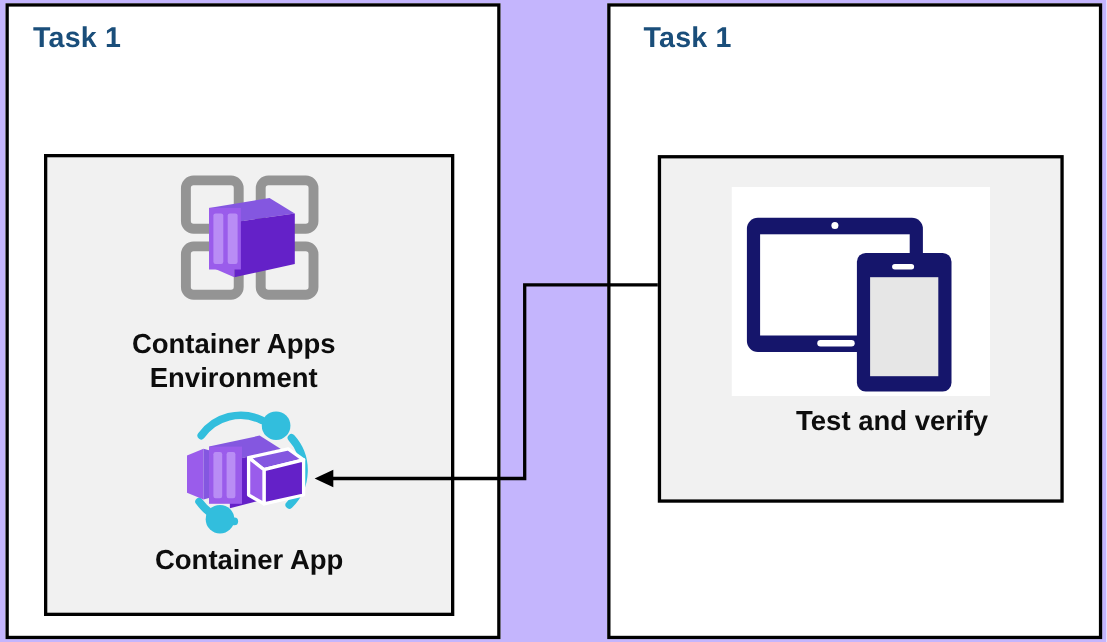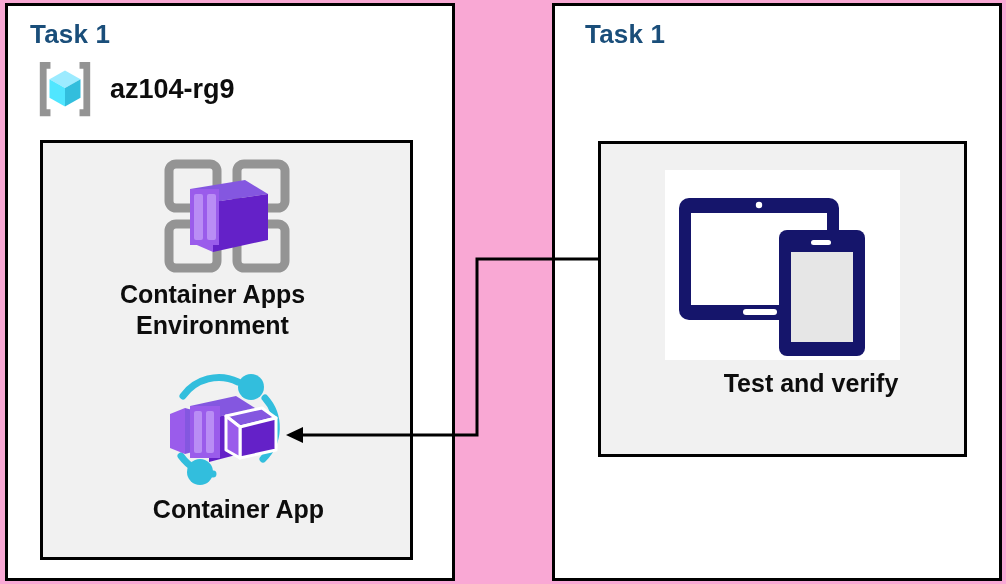--- a/index.html
+++ b/index.html
@@ -7,21 +7,21 @@
     padding: 0;
     background: #ffffff;
   }
   body {
     font-family: "Liberation Sans", sans-serif;
   }
   #canvas {
     position: relative;
     width: 1006px;
     height: 584px;
-    background: #f9a8d4;
+    background: #c4b5fd;
     overflow: hidden;
   }
 
   
   .task-panel {
     position: absolute;
     background: #ffffff;
     border: 3px solid #000000;
     box-sizing: border-box;
   }
@@ -68,22 +68,22 @@
   
   .caption {
     position: absolute;
     text-align: center;
     font-size: 25px;
     font-weight: bold;
     color: #0d0d0d;
     line-height: 1.22;
     white-space: pre-line;
   }
-  #env-caption  { left: 40px;  top: 279px; width: 345px; }
-  #app-caption  { left: 40px;  top: 494px; width: 373px; padding-left: 12px; }
+  #env-caption  { left: 40px;  top: 298px; width: 345px; }
+  #app-caption  { left: 40px;  top: 494px; width: 373px; }
   #test-caption { left: 598px; top: 368px; width: 426px; }
 
   
   .icon-wrap { position: absolute; }
   #rg-icon-wrap   { position: relative; width: 62px;  height: 62px; }
   #env-icon-wrap  { left: 152px; top: 152px; width: 150px; height: 128px; }
   #app-icon-wrap  { left: 152px; top: 366px; width: 150px; height: 122px; }
   #test-icon-wrap { left: 665px; top: 170px; width: 235px; height: 190px; }
 
   .icon-wrap svg, #rg-icon-wrap svg { display: block; width: 100%; height: 100%; }
@@ -93,37 +93,20 @@
 </style>
 </head>
 <body>
 
 <div id="canvas">
 
   <div class="task-panel" id="task1-panel"></div>
 
   <div class="task-title" id="task1-title">Task 1</div>
 
-  <div id="rg-row">
-    <div id="rg-icon-wrap">
-      <svg viewBox="0 0 64 64" xmlns="http://www.w3.org/2000/svg">
-
-        <path d="M17 4 H6 V60 H17 V53 H13 V11 H17 Z" fill="#949494"></path>
-
-        <path d="M47 4 H58 V60 H47 V53 H51 V11 H47 Z" fill="#949494"></path>
-
-        <path d="M32 13 L48 22 L32 31 L16 22 Z" fill="#9cebff"></path>
-
-        <path d="M16 22 L32 31 L32 50 L16 41 Z" fill="#50e6ff"></path>
-
-        <path d="M48 22 L48 41 L32 50 L32 31 Z" fill="#32bedd"></path>
-      </svg>
-    </div>
-    <div id="rg-label">az104-rg9</div>
-  </div>
 
   <div class="inner-box" id="env-box"></div>
 
   <div class="icon-wrap" id="env-icon-wrap">
     <svg viewBox="0 0 150 128" xmlns="http://www.w3.org/2000/svg">
 
       <g fill="none" stroke="#949494" stroke-width="9">
         <rect x="17" y="12" width="48" height="44" rx="7"></rect>
         <rect x="85" y="12" width="48" height="44" rx="7"></rect>
         <rect x="17" y="72" width="48" height="44" rx="7"></rect>

